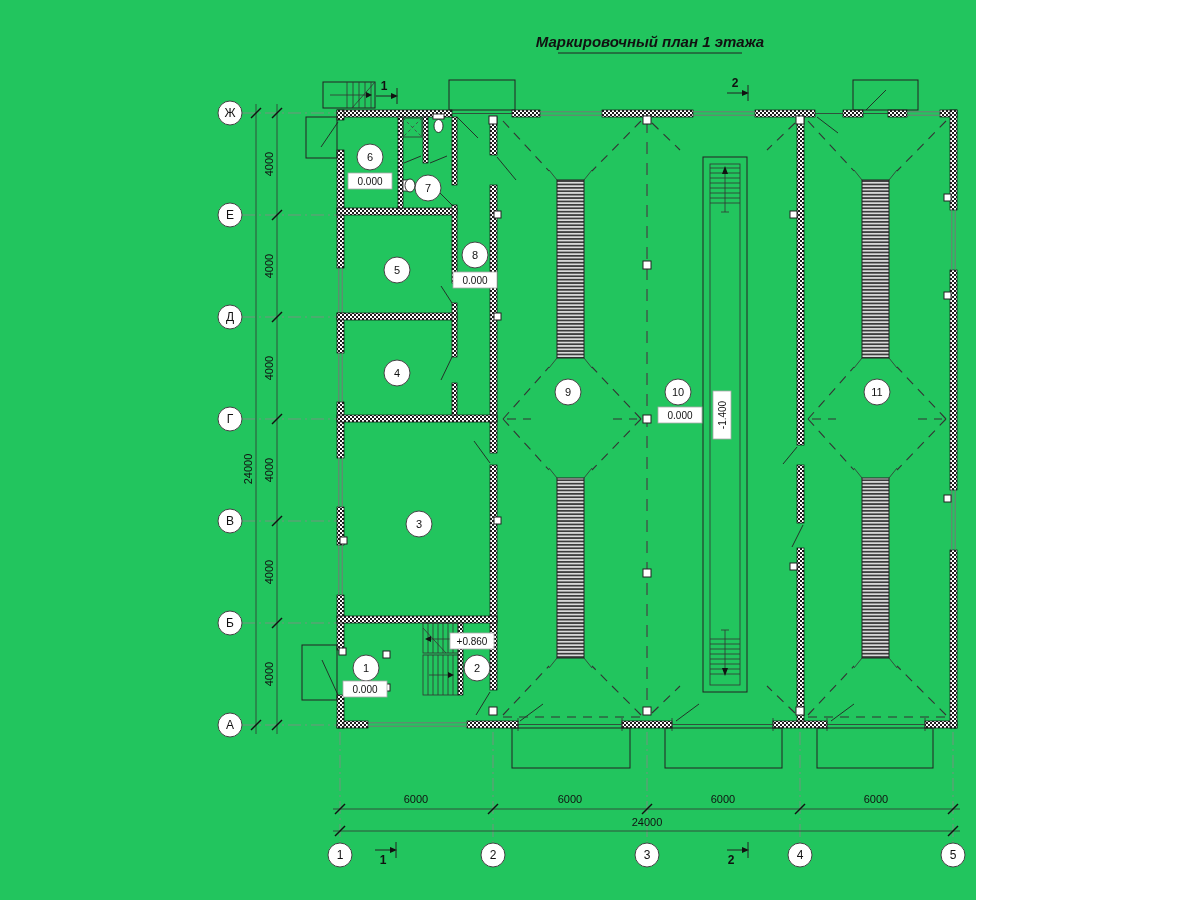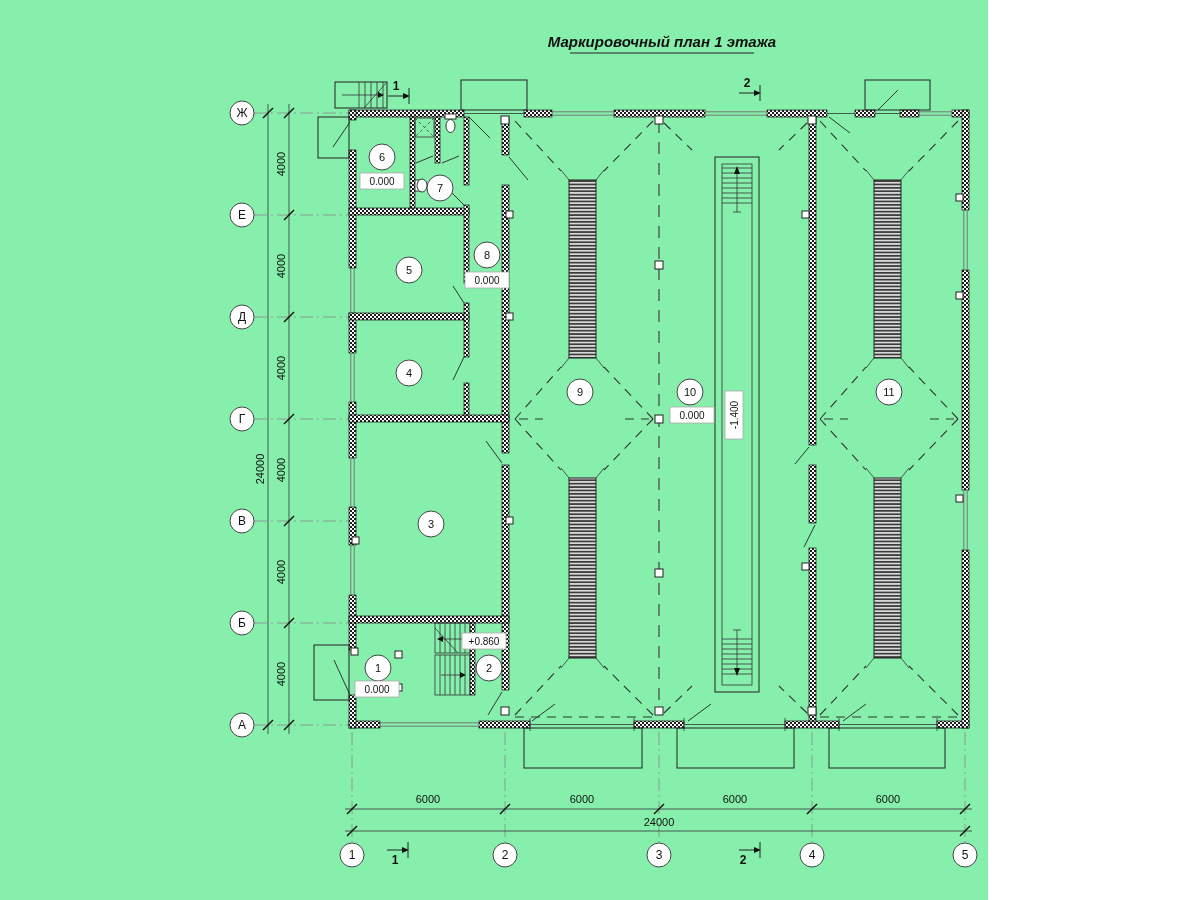--- a/index.html
+++ b/index.html
@@ -1,17 +1,17 @@
 <!DOCTYPE html>
 <html><head>
 <meta charset="utf-8">
 <style>
   html,body{margin:0;padding:0;background:#fff;}
-  .page{width:976px;height:900px;position:relative;background:#86efac;
-        font-family:"Liberation Sans", sans-serif;padding-left:12px;}
+  .page{width:976px;height:900px;position:relative;background:#22c55e;
+        font-family:"Liberation Sans", sans-serif;}
   svg{display:block;}
   .title-text{font:italic 600 15px "Liberation Sans",sans-serif;fill:#111;}
   .axis-label{font:12px "Liberation Sans",sans-serif;fill:#111;text-anchor:middle;}
   .dim-label{font:11px "Liberation Sans",sans-serif;fill:#111;text-anchor:middle;}
   .room-num{font:11px "Liberation Sans",sans-serif;fill:#111;text-anchor:middle;}
   .elev-text{font:10px "Liberation Sans",sans-serif;fill:#111;text-anchor:middle;}
   .sec-label{font:600 12px "Liberation Sans",sans-serif;fill:#111;text-anchor:middle;}
   .w{fill:url(#wl);stroke:#111;stroke-width:.7;}
   .ln{stroke:#222;stroke-width:1;fill:none;}
   .thin{stroke:#333;stroke-width:.8;fill:none;}

